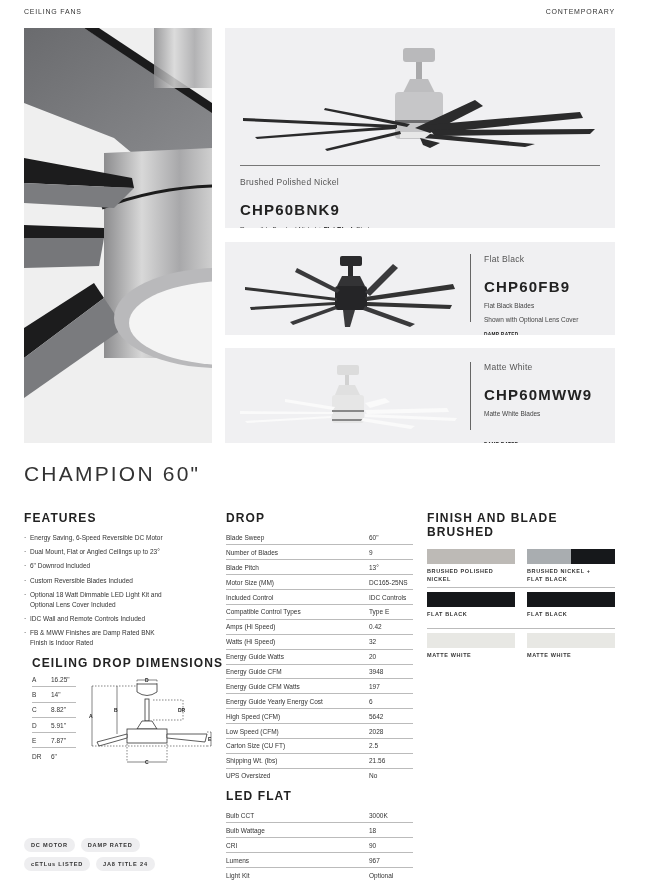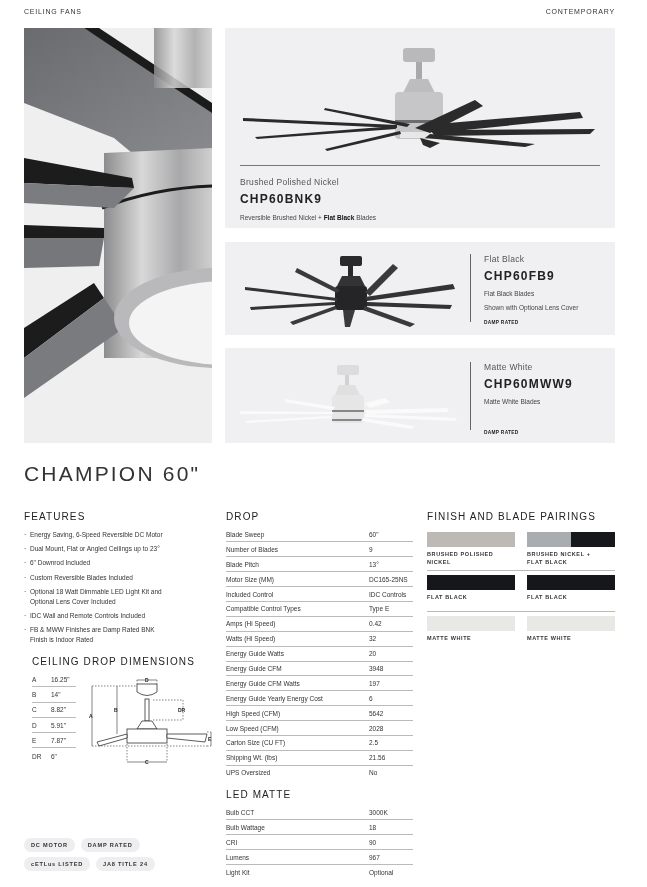--- a/index.html
+++ b/index.html
@@ -12,39 +12,39 @@
 
   .hero { position: absolute; left: 24px; top: 28px; width: 188px; height: 415px; background: #efefef; overflow: hidden; }
 
   .card { position: absolute; left: 225px; width: 390px; background: #f0f0f2; overflow: hidden; }
   .card1 { top: 28px; height: 200px; }
   .card2 { top: 242px; height: 93px; }
   .card3 { top: 348px; height: 95px; }
 
   .card1 .rule { position: absolute; left: 15px; right: 15px; top: 137px; height: 1px; background: #777; }
   .finish-name { font-size: 8.5px; color: #555; letter-spacing: 0.3px; }
-  .model { font-size: 12px; font-weight: bold; letter-spacing: 1.2px; color: #222; margin-top: 5px; }
+  .model { font-size: 15px; font-weight: bold; letter-spacing: 1.2px; color: #222; margin-top: 14px; }
   .desc { font-size: 6.5px; color: #444; }
   .desc b { color: #111; }
   .tag { font-size: 4.8px; font-weight: bold; letter-spacing: 0.3px; color: #222; }
 
   .card1 .info { position: absolute; left: 15px; top: 149px; }
   .card1 .desc { margin-top: 8px; }
 
   .side-info { position: absolute; left: 245px; top: 12px; padding-left: 13px; border-left: 1px solid #666; height: 68px; }
   .card2 .side-info .desc { margin-top: 7px; }
   .card2 .side-info .desc2 { margin-top: 7px; }
   .card2 .side-info .tag { margin-top: 9px; }
   .card3 .side-info { top: 14px; height: 68px; }
   .card3 .side-info .desc { margin-top: 7px; }
   .card3 .side-info .tag { margin-top: 25px; }
 
   .title { position: absolute; left: 24px; top: 462px; font-size: 21px; letter-spacing: 2.2px; color: #333; font-weight: normal; }
 
-  .sec-h { font-size: 10px; font-weight: normal; letter-spacing: 1.1px; color: #222; }
+  .sec-h { font-size: 12px; font-weight: bold; letter-spacing: 1.1px; color: #222; }
 
   .features { position: absolute; left: 24px; top: 511px; width: 195px; }
   .features ul { list-style: none; margin-top: 8px; }
   .features li { font-size: 6.5px; color: #333; line-height: 10px; margin-bottom: 4.2px; padding-left: 6px; position: relative; }
   .features li::before { content: "·"; position: absolute; left: 0; top: 0; }
 
   .drop { position: absolute; left: 32px; top: 656px; width: 200px; }
   .drop-table { position: absolute; top: 16px; left: 0; width: 44px; }
   .drop-row { display: flex; font-size: 6.5px; color: #333; height: 15.3px; align-items: center; border-bottom: 1px solid #bbb; }
   .drop-row:last-child { border-bottom: none; }
@@ -340,21 +340,21 @@
         </tr>
         <tr>
           <td>UPS Oversized</td>
           <td class="v">No</td>
         </tr>
       </tbody>
   </table>
 </div>
 
 <div class="led">
-  <div class="sec-h">LED MATTE</div>
+  <div class="sec-h">LED FLAT</div>
   <table>
     <tbody id="led-body">
         <tr>
           <td>Bulb CCT</td>
           <td class="v">3000K</td>
         </tr>
         <tr>
           <td>Bulb Wattage</td>
           <td class="v">18</td>
         </tr>
@@ -368,21 +368,21 @@
         </tr>
         <tr>
           <td>Light Kit</td>
           <td class="v">Optional</td>
         </tr>
       </tbody>
   </table>
 </div>
 
 <div class="pairings">
-  <div class="sec-h">FINISH AND BLADE PAIRINGS</div>
+  <div class="sec-h">FINISH AND BLADE BRUSHED</div>
   <div id="pairings-rows">
       <div class="pair-row">
         <div class="pair">
           <div class="swatch" style="background: rgb(189, 186, 182);"></div>
           <div class="pair-label" style="width: 70px;">BRUSHED POLISHED NICKEL</div>
         </div>
         <div class="pair">
           <div class="swatch" style="background: linear-gradient(90deg, rgb(169, 173, 176) 50%, rgb(22, 24, 27) 50%);"></div>
           <div class="pair-label" style="width: 70px;">BRUSHED NICKEL + FLAT BLACK</div>
         </div>

